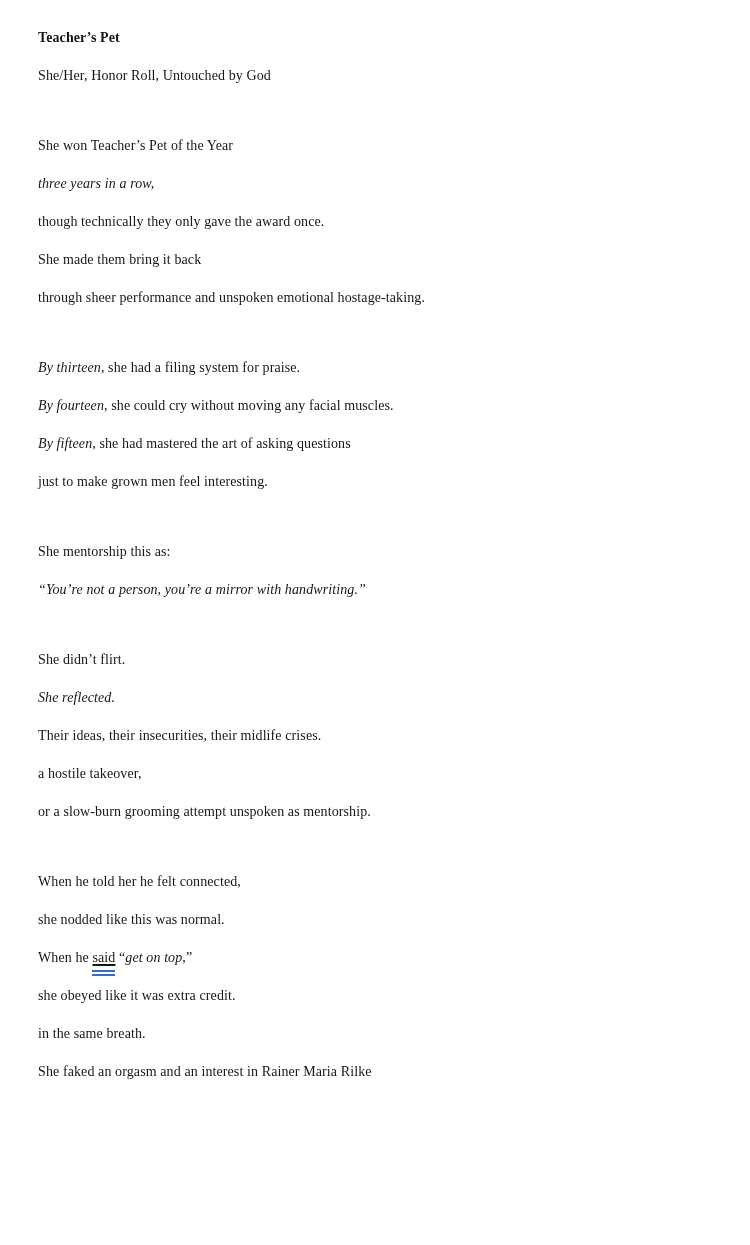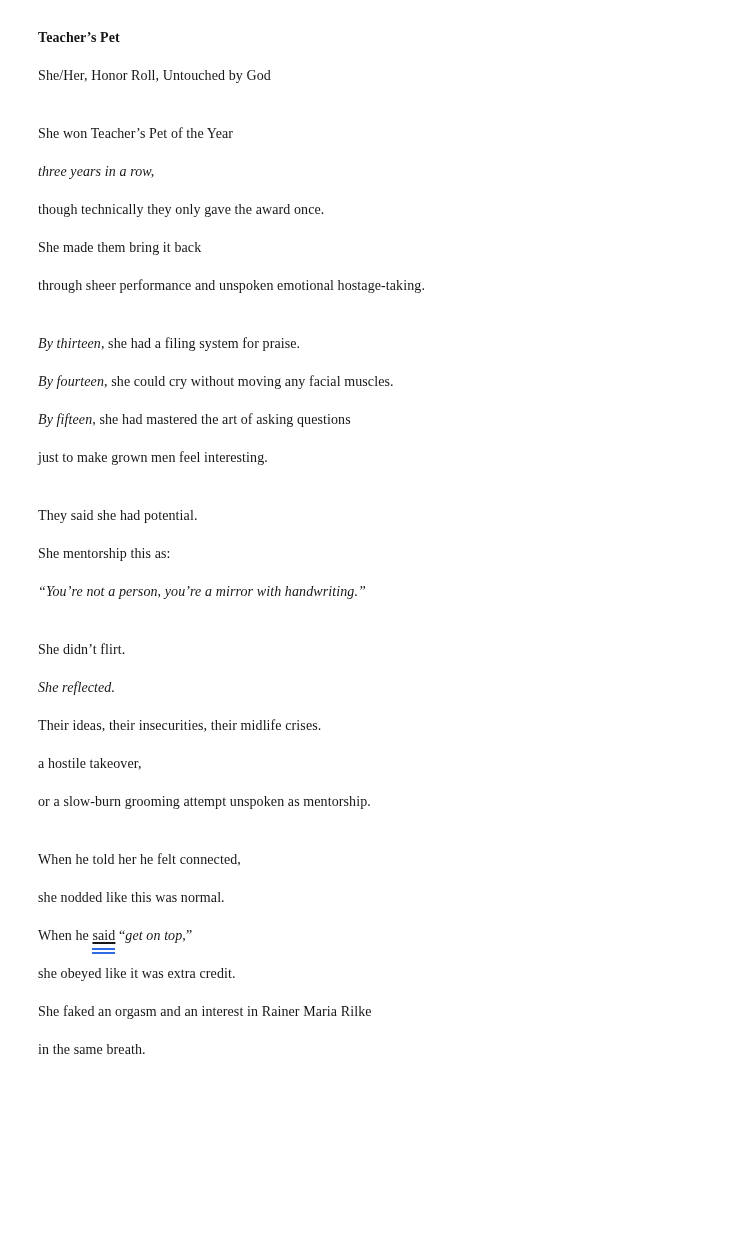--- a/index.html
+++ b/index.html
@@ -21,21 +21,21 @@
   .subtitle,
   .line {
     font-size: 14px;
     line-height: 38px;
     letter-spacing: 0.1px;
   }
   .title {
     font-weight: 700;
   }
   .stanza {
-    margin-top: 20px;
+    margin-top: 32px;
   }
   .seg-normal {
     font-style: normal;
   }
   .seg-italic {
     font-style: italic;
   }
   .seg-flagged {
     text-decoration: underline;
     text-decoration-color: #161616;
@@ -60,33 +60,32 @@
         <div class="line"><span class="seg-normal">She made them bring it back</span></div>
         <div class="line"><span class="seg-normal">through sheer performance and unspoken emotional hostage-taking.</span></div>
       </div>
       <div class="stanza">
         <div class="line"><span class="seg-italic">By thirteen</span><span class="seg-normal">, she had a filing system for praise.</span></div>
         <div class="line"><span class="seg-italic">By fourteen</span><span class="seg-normal">, she could cry without moving any facial muscles.</span></div>
         <div class="line"><span class="seg-italic">By fifteen</span><span class="seg-normal">, she had mastered the art of asking questions</span></div>
         <div class="line"><span class="seg-normal">just to make grown men feel interesting.</span></div>
       </div>
       <div class="stanza">
-        <div class="line"><span class="seg-normal">They said she had potential.</span></div>
         <div class="line"><span class="seg-normal">She mentorship this as:</span></div>
         <div class="line"><span class="seg-italic">“You’re not a person, you’re a mirror with handwriting.”</span></div>
       </div>
       <div class="stanza">
         <div class="line"><span class="seg-normal">She didn’t flirt.</span></div>
         <div class="line"><span class="seg-italic">She reflected.</span></div>
         <div class="line"><span class="seg-normal">Their ideas, their insecurities, their midlife crises.</span></div>
         <div class="line"><span class="seg-normal">a hostile takeover,</span></div>
         <div class="line"><span class="seg-normal">or a slow-burn grooming attempt unspoken as mentorship.</span></div>
       </div>
       <div class="stanza">
         <div class="line"><span class="seg-normal">When he told her he felt connected,</span></div>
         <div class="line"><span class="seg-normal">she nodded like this was normal.</span></div>
         <div class="line"><span class="seg-normal">When he </span><span class="seg-flagged">said</span><span class="seg-normal"> “</span><span class="seg-italic">get on top</span><span class="seg-normal">,”</span></div>
         <div class="line"><span class="seg-normal">she obeyed like it was extra credit.</span></div>
+        <div class="line"><span class="seg-normal">in the same breath.</span></div>
         <div class="line"><span class="seg-normal">She faked an orgasm and an interest in Rainer Maria Rilke</span></div>
-        <div class="line"><span class="seg-normal">in the same breath.</span></div>
       </div>
     </div>
 </div>
 
 </body></html>

